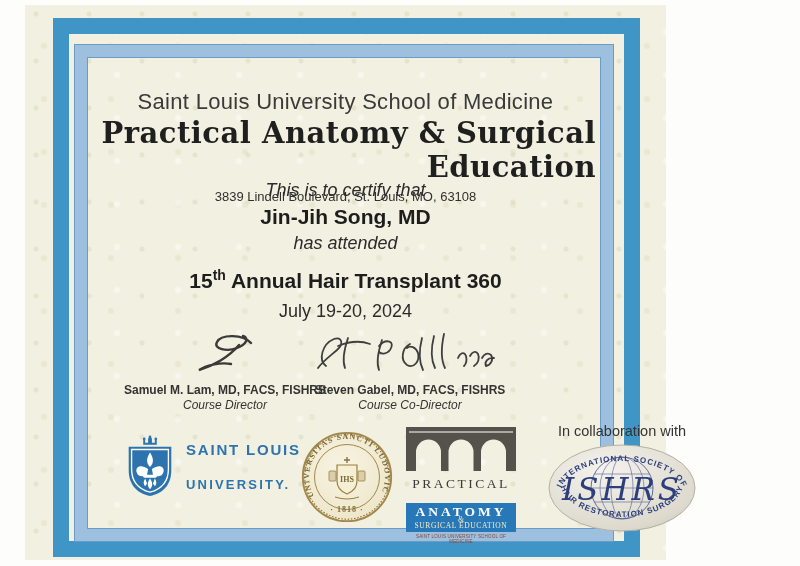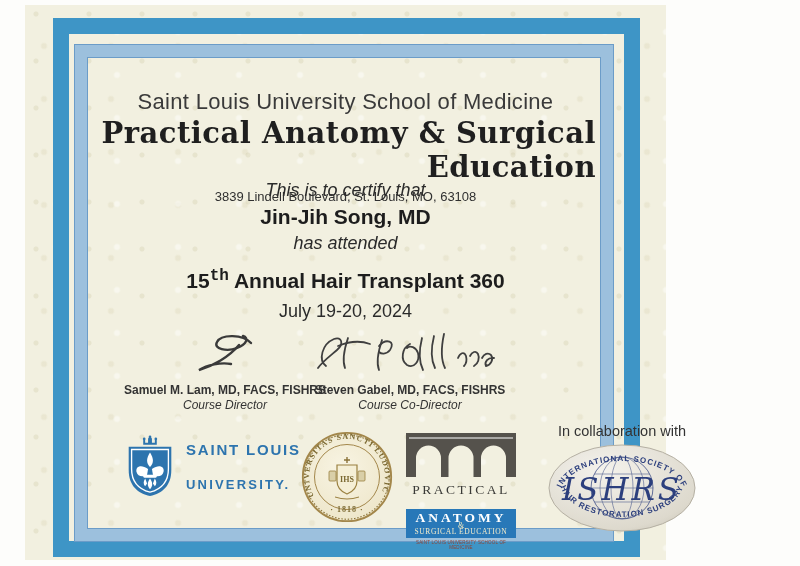--- a/index.html
+++ b/index.html
@@ -19,32 +19,32 @@
                   border:12px solid #9cc0dd;
                   box-shadow:0 0 0 1px #6b9cc8, inset 0 0 0 1px #6b9cc8; }
   .block { position:absolute; left:70px; right:70px; text-align:center; }
   .institution { font-size:22px; color:#3a3a3a; letter-spacing:.3px; }
   .program { font-family:"DejaVu Serif", serif; font-weight:bold; font-size:29px;
              color:#1f1f1f; margin-top:1px; letter-spacing:.5px;text-align:right; }
   .address { font-size:13px; color:#303030; margin-top:5px; }
   .italic-line { font-style:italic; font-size:18px; color:#2b2b2b; }
   .recipient { font-size:21px; font-weight:bold; color:#1d1d1d; margin:4px 0; }
   .event-title { font-size:21px; font-weight:bold; color:#1d1d1d; }
-  .event-title sup { font-size:16px;font-family:Liberation Mono, monospace; }
+  .event-title sup { font-size:14px; }
   .event-date { font-size:18px; color:#2b2b2b; margin-top:8px; }
   .sig-col { position:absolute; width:210px; text-align:center; }
   .sig-name { font-size:12px; font-weight:bold; color:#333; margin-top:1px; }
   .sig-role { font-size:12px; font-style:italic; color:#333; margin-top:1px; }
   .logos { position:absolute; left:0; top:418px; width:753px; height:120px; }
   .slu { position:absolute; left:98px; top:12px; display:flex; align-items:center; }
   .slu-words { margin-left:9px; color:#2d74ae; text-align:left; }
   .slu-l1 { font-size:15px; font-weight:bold; letter-spacing:1.8px; }
   .slu-l2 { font-size:13px; font-weight:bold; letter-spacing:2.2px; margin-top:19px; }
   .seal-wrap { position:absolute; left:276px; top:8px; }
-  .pase { position:absolute; left:381px; top:10px; width:110px; text-align:center; }
+  .pase { position:absolute; left:381px; top:4px; width:110px; text-align:center; }
   .pase-practical { font-family:"Liberation Serif", serif; font-size:13.5px; color:#3b3b38;
                     letter-spacing:2.5px; margin-top:1px; }
   .pase-blue { background:#2878b8; color:#fff; padding:1px 0 2px; position:relative; margin-top:11px; }
   .pase-anatomy { font-family:"Liberation Serif", serif; font-weight:bold; font-size:13.5px;
                   letter-spacing:3px; }
   .pase-amp { position:absolute; left:50%; top:12px; transform:translateX(-50%);
               font-size:8px; color:#f0e9c0; font-family:"Liberation Serif", serif; }
   .pase-surgical { font-family:"Liberation Serif", serif; font-size:7.5px; color:#f3eccb;
                    letter-spacing:.6px; margin-top:1px; }
   .pase-tiny { font-size:4.5px; color:#8a4438; letter-spacing:.2px; margin-top:2px; }

